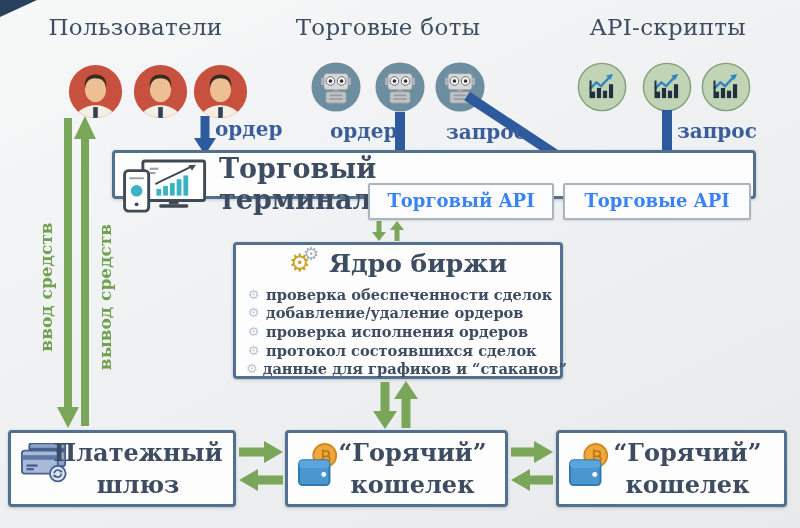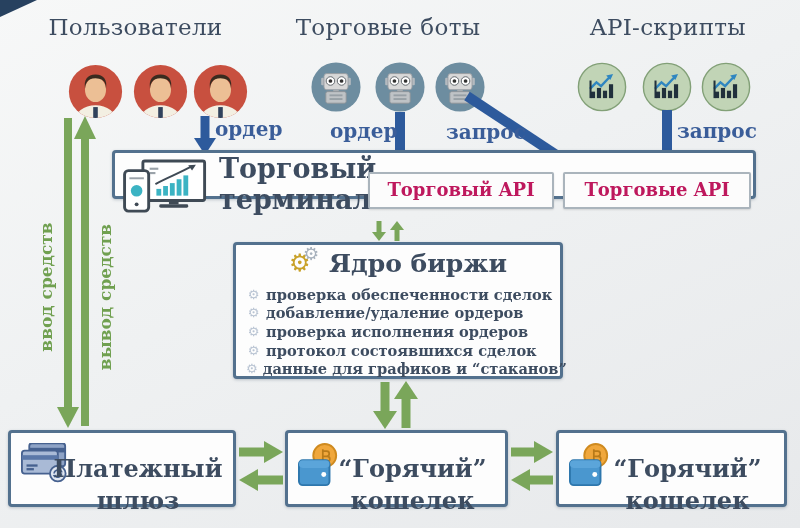--- a/index.html
+++ b/index.html
@@ -19,41 +19,41 @@
   .icon-circle{position:absolute;}
   
   .blue-label{position:absolute;font-weight:bold;font-size:20px;color:#3a5d99;}
   .green-vlabel{position:absolute;font-weight:bold;font-size:17px;color:#70a050;
     white-space:nowrap;transform:translate(-50%,-50%) rotate(-90deg);}
   
   .frame{position:absolute;background:#fdfdfd;border:3px solid #53718e;
     border-radius:4px;box-shadow:0 1px 3px rgba(70,90,110,.3);box-sizing:border-box;}
   .terminal-title{position:absolute;left:104px;top:0px;font-weight:bold;
     font-size:27px;line-height:31px;color:#3d4c60;}
-  .api-box{position:absolute;top:19px;height:37px;background:#fcfcfc;
+  .api-box{position:absolute;top:30px;height:37px;background:#fcfcfc;
     border:2px solid #aab4bc;border-radius:2px;box-sizing:border-box;
-    text-align:center;font-weight:bold;font-size:18px;line-height:32px;color:#be185d;
+    text-align:center;font-weight:bold;font-size:18px;line-height:32px;color:#3b82f6;
     box-shadow:0 1px 2px rgba(0,0,0,.12);}
   
   .core-title-row{position:absolute;left:0;right:0;top:4px;display:flex;
     justify-content:center;align-items:center;gap:10px;}
   .core-title{font-weight:bold;font-size:25px;color:#3d4c60;text-align:center;}
   .gear-wrap{position:relative;width:30px;height:28px;}
   .gear-gold{position:absolute;left:0;top:0;font-family:"DejaVu Sans",sans-serif;
     font-size:24px;line-height:26px;color:#c9a22a;}
   .gear-gray{position:absolute;left:14px;top:-5px;font-family:"DejaVu Sans",sans-serif;
     font-size:18px;line-height:18px;color:#a7b1bc;}
   .core-list{position:absolute;left:10px;top:40px;right:6px;}
   .core-row{display:flex;align-items:center;gap:5px;height:18.6px;}
   .core-bullet{font-family:"DejaVu Sans",sans-serif;font-size:13px;color:#b9c4d3;
     width:15px;text-align:center;}
   .core-text{font-weight:bold;font-size:14.6px;color:#3d4c60;white-space:nowrap;}
   
   .bottom-text{position:absolute;top:4px;left:36px;right:4px;text-align:center;
-    font-weight:bold;font-size:24px;line-height:32px;color:#3d4c60;margin-top:16px;}
+    font-weight:bold;font-size:24px;line-height:32px;color:#3d4c60;}
   .bottom-icon{position:absolute;left:10px;top:10px;}
   svg{display:block;}
   #arrow-layer{position:absolute;left:0;top:0;pointer-events:none;}
 </style>
 </head>
 <body>
 
 <div id="canvas">
 
   <div class="corner"></div>

